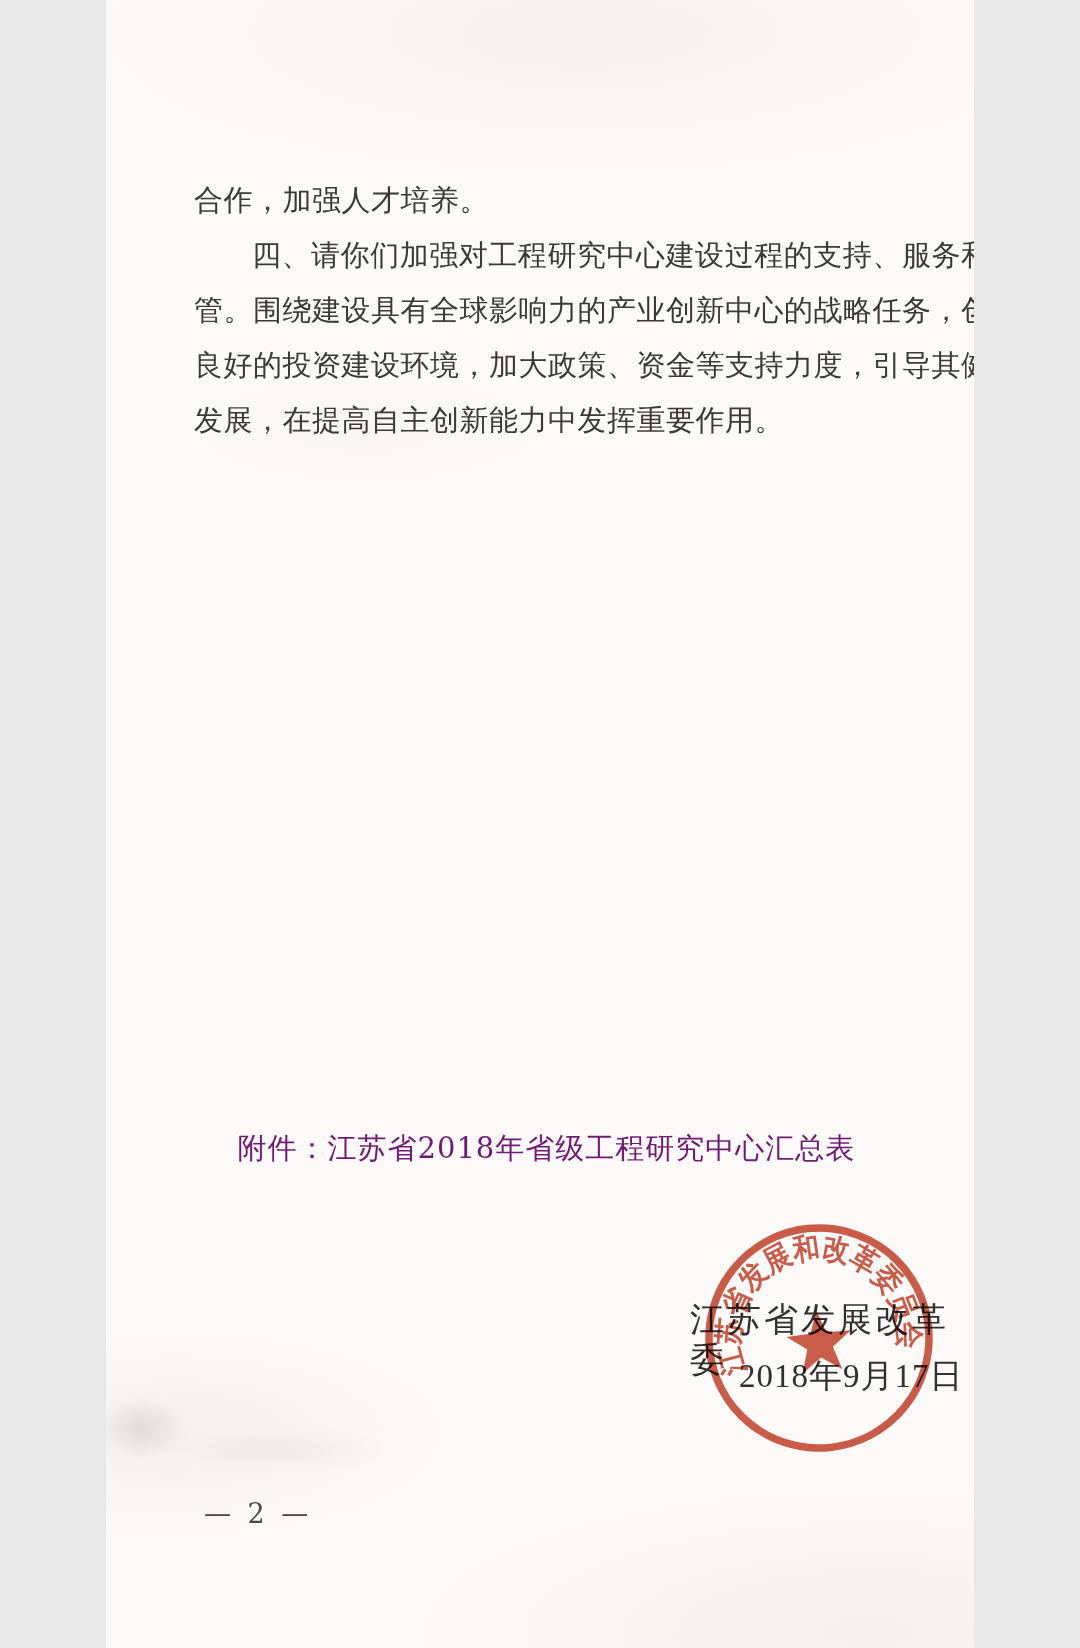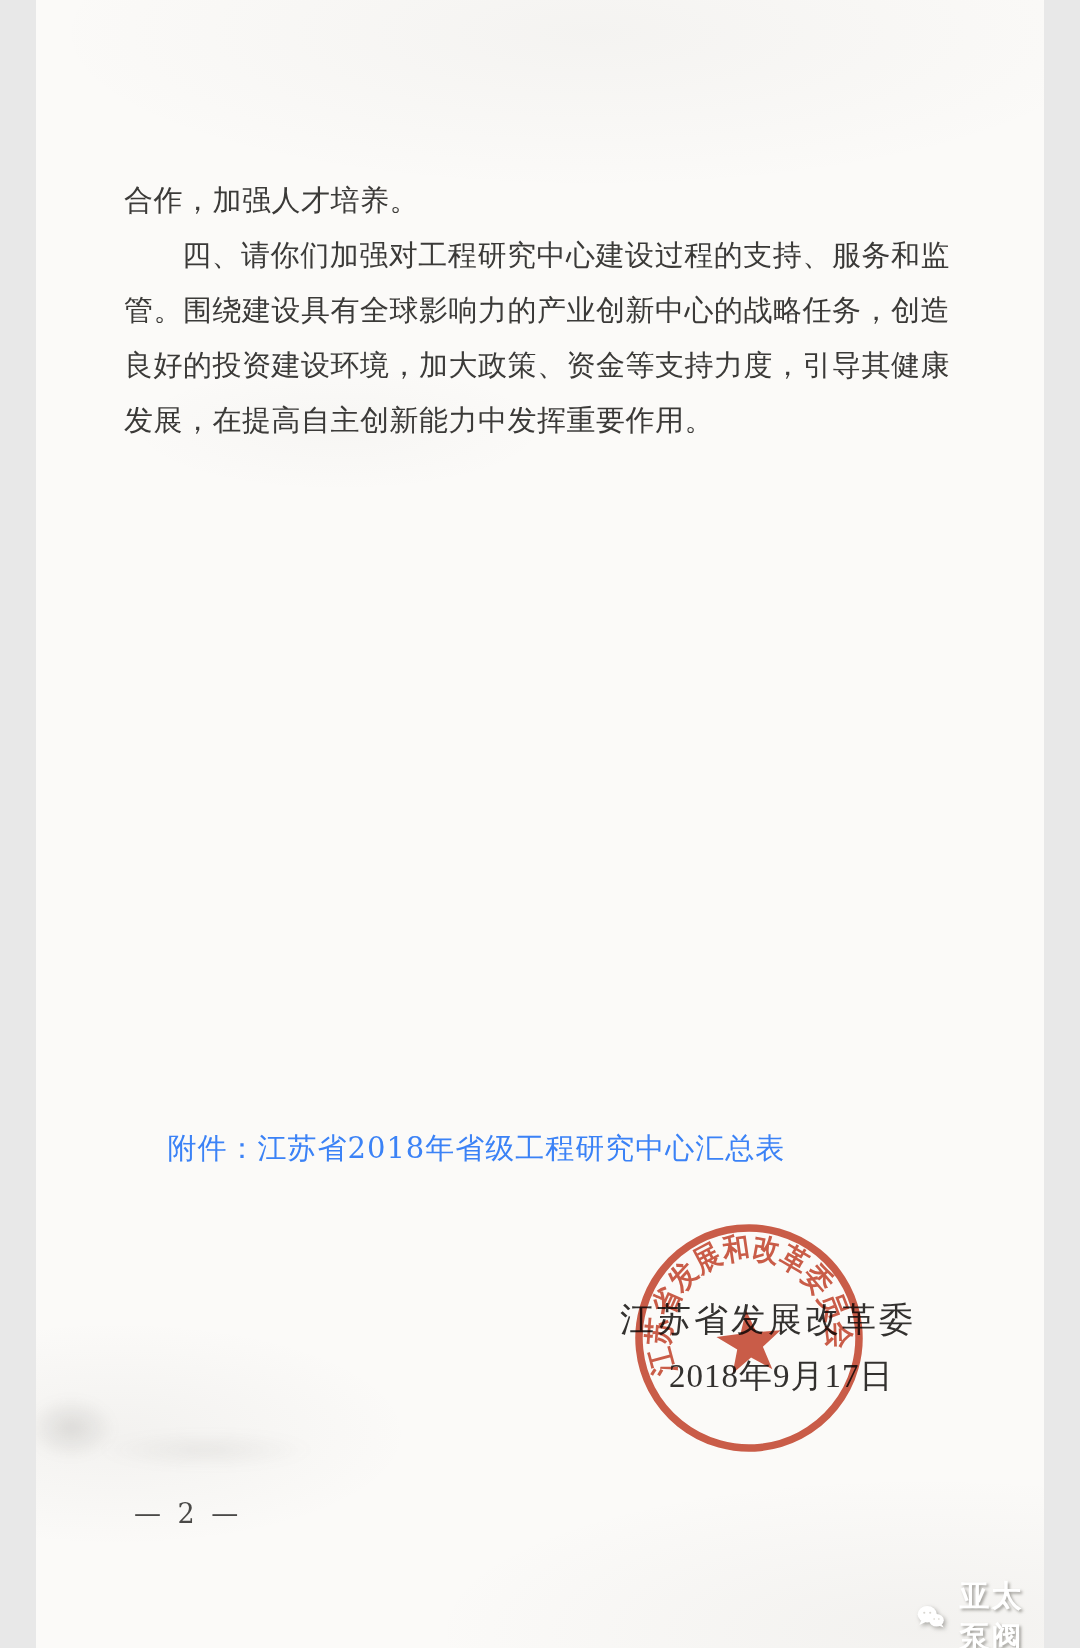--- a/index.html
+++ b/index.html
@@ -1,18 +1,18 @@
 <!DOCTYPE html>
 <html><head>
 <meta charset="utf-8">
 <style>
   html,body { margin:0; padding:0; background:#e8e8e8; }
   .page {
     position:relative;
-    width:1008px; height:1648px;
+    width:868px; height:1648px;
     margin:0 auto;
     background:#fbfaf8;
     overflow:hidden;
     font-family:"DejaVu Serif", serif;
   }
   
   .page::before {
     content:""; position:absolute; inset:0; pointer-events:none;
     background:
       radial-gradient(ellipse 900px 260px at 55% 2%, rgba(120,118,112,0.05), transparent 60%),
@@ -22,21 +22,21 @@
   }
   .body-text {
     position:absolute; left:88px; top:173px; width:826px;
     font-size:29px; line-height:55px; color:#3b3a38;
     text-align:justify; letter-spacing:0.5px;
   }
   .para { margin:0; }
   .para.indent { text-indent:2em; }
   .attachment {
     position:absolute; left:88px; top:1121px; width:826px;
-    font-size:29px; line-height:55px; color:#3b82f6;
+    font-size:29px; line-height:55px; color:#701a75;
     text-indent:1.5em; letter-spacing:1px;
   }
   .signature {
     position:absolute; left:584px; top:1299px;
     font-size:34px; line-height:40px; letter-spacing:3px; color:#33312f;
   }
   .doc-date {
     position:absolute; left:633px; top:1356px;
     font-size:33px; line-height:40px; color:#33312f; letter-spacing:1px;font-family:Liberation Serif, serif;
   }

